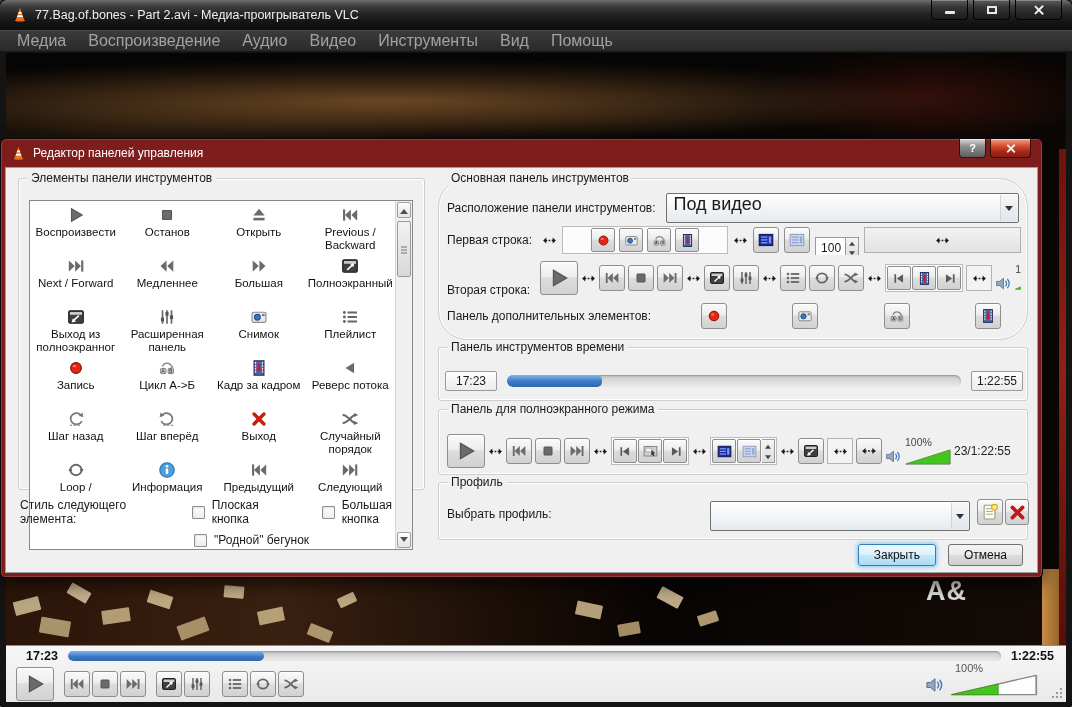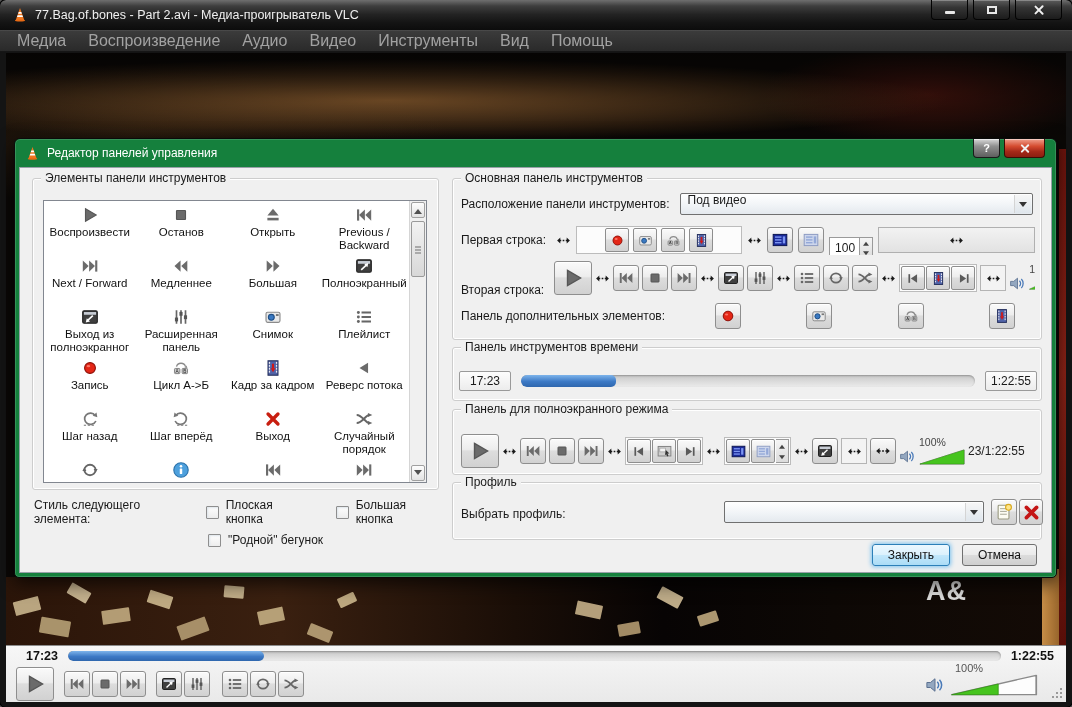--- a/index.html
+++ b/index.html
@@ -39,68 +39,68 @@
   .pslider{flex:1;height:10px;border-radius:5px;background:linear-gradient(#c6c6c6,#ececec);box-shadow:inset 0 1px 2px rgba(0,0,0,.3);overflow:hidden;cursor:pointer;}
   .pfill{height:100%;border-radius:5px;background:linear-gradient(#7db4eb,#3c79c5 55%,#2f67ae);}
   .ctrlrow{display:flex;align-items:center;padding:4px 10px 0 10px;}
   .pctrls{display:flex;align-items:center;}
   .volcluster{position:relative;display:flex;align-items:center;gap:5px;margin-left:auto;margin-right:18px;margin-top:2px;}
   .vol-label-main{position:absolute;top:-12px;left:30px;font-size:11px;color:#555;}
   .grip{position:absolute;right:3px;bottom:3px;width:12px;height:12px;}
   .grip::after{content:"";position:absolute;right:1px;bottom:1px;width:2px;height:2px;background:#9a9a9a;box-shadow:-4px 0 #9a9a9a,-8px 0 #9a9a9a,0 -4px #9a9a9a,-4px -4px #9a9a9a,0 -8px #9a9a9a;}
 
   
-  .dialog{position:absolute;left:14px;top:138px;width:1043px;height:440px;z-index:5;background:#15803d;border:1px solid #0a0a0a;border-radius:6px 6px 5px 5px;box-shadow:0 5px 18px rgba(0,0,0,.7),inset 0 0 0 1px rgba(255,255,255,.14);}
+  .dialog{position:absolute;left:0;top:138px;width:1043px;height:440px;z-index:5;background:#7f1d1d;border:1px solid #0a0a0a;border-radius:6px 6px 5px 5px;box-shadow:0 5px 18px rgba(0,0,0,.7),inset 0 0 0 1px rgba(255,255,255,.14);}
   .dlg-title{position:absolute;top:0;left:0;right:0;height:28px;display:flex;align-items:center;padding-left:10px;gap:7px;color:#fff;font-size:12px;}
   .dlg-winbtns{position:absolute;top:0;right:11px;display:flex;gap:4px;}
   .dhelp{width:27px;height:19px;border:1px solid #1a1a1a;border-top:none;border-radius:0 0 4px 4px;background:linear-gradient(#d9d9d9,#8f8f8f 40%,#5e5e5e);color:#fff;font-weight:bold;font-size:11px;display:flex;align-items:center;justify-content:center;cursor:pointer;box-shadow:inset 0 1px 0 rgba(255,255,255,.5);}
   .dclose{width:41px;height:19px;border:1px solid #3a0d06;border-top:none;border-radius:0 0 4px 4px;background:linear-gradient(#f0a18e,#d54c30 40%,#a52818 70%,#8c1e10);display:flex;align-items:center;justify-content:center;cursor:pointer;box-shadow:inset 0 1px 0 rgba(255,255,255,.45);}
   .dclose .cross{width:9px;height:9px;}
   .dclose .cross::before,.dclose .cross::after{left:3.5px;top:-1px;width:2.2px;height:11px;}
   .dlg-body{position:absolute;left:4px;right:4px;top:28px;bottom:4px;background:#f0f0f0;border:1px solid #98a0a8;font-size:12px;color:#1a1a1a;}
 
   .group{position:absolute;border:1px solid #cdcdcd;border-radius:3px;box-shadow:inset 0 0 0 1px #fff;}
   .legend{position:absolute;top:-8px;left:8px;background:#f0f0f0;padding:0 4px;font-size:12px;color:#1a1a1a;white-space:nowrap;}
 
   
   .g-palette{left:12px;top:10px;width:407px;height:312px;}
-  .listbox{position:absolute;left:10px;top:21px;width:384px;height:283px;background:#fff;border:1px solid #828790;overflow:hidden;}
+  .listbox{position:absolute;left:10px;top:21px;width:384px;height:350px;background:#fff;border:1px solid #828790;overflow:hidden;}
   .pal-grid{position:absolute;left:0;top:0;width:366px;display:grid;grid-template-columns:repeat(4,1fr);grid-auto-rows:51px;}
   .pal-item{display:flex;flex-direction:column;align-items:center;padding-top:5px;cursor:grab;overflow:hidden;}
   .pal-label{margin-top:2px;font-size:11.5px;line-height:13px;text-align:center;color:#111;max-width:90px;}
   .vscroll{position:absolute;right:0;top:0;bottom:0;width:17px;background:#f0f0f0;border-left:1px solid #d5d5d5;}
   .sbtn{position:absolute;left:1px;right:1px;height:16px;border:1px solid #a0a0a0;border-radius:2px;background:linear-gradient(#fdfdfd,#e3e3e3);display:flex;align-items:center;justify-content:center;cursor:pointer;}
   .sbtn.up{top:1px;}.sbtn.down{bottom:1px;}
   .tri-up{width:0;height:0;border:4px solid transparent;border-bottom:5px solid #505050;margin-bottom:2px;}
   .tri-dn{width:0;height:0;border:4px solid transparent;border-top:5px solid #505050;margin-top:2px;}
   .sthumb{position:absolute;left:1px;right:1px;top:20px;height:56px;border:1px solid #9a9a9a;border-radius:2px;background:linear-gradient(#f2f2f2,#d8d8d8);cursor:grab;}
   .sthumb::after{content:"";position:absolute;left:3px;right:3px;top:24px;height:1.5px;background:#aaa;box-shadow:0 3px #aaa,0 6px #aaa;}
 
   
   .style-row{position:absolute;left:14px;top:330px;width:412px;}
   .style-line{display:flex;align-items:center;gap:7px;margin-bottom:7px;}
   .cb{width:13px;height:13px;border:1px solid #8e8e8e;border-radius:1px;background:linear-gradient(#fefefe,#ededed);box-shadow:inset 1px 1px 2px #dde4ea;cursor:pointer;flex:none;}
   .cb-label{font-size:12px;color:#1a1a1a;}
   .indent2{margin-left:174px;}
 
   
-  .g-main{left:432px;top:10px;width:590px;height:162px;}
+  .g-main{left:432px;top:10px;width:590px;height:162px;border-radius:29px;}
   .g-time{left:432px;top:179px;width:590px;height:54px;}
   .g-fsc{left:432px;top:241px;width:590px;height:66px;}
   .g-profile{left:432px;top:314px;width:590px;height:58px;}
   .rowlabel{font-size:12px;color:#1a1a1a;white-space:nowrap;margin-right:10px;}
   .row-combo{position:absolute;left:8px;top:14px;right:8px;display:flex;align-items:center;}
   .row-l1{position:absolute;left:8px;top:46px;right:6px;height:30px;display:flex;align-items:center;}
   .row-l2{position:absolute;left:8px;top:80px;right:6px;height:38px;display:flex;align-items:flex-end;}
   .row-extra{position:absolute;left:8px;top:122px;right:6px;height:30px;display:flex;align-items:center;}
   .tb{flex:1;display:flex;align-items:center;gap:5px;overflow:hidden;height:100%;}
   .tb.tight{gap:3px;}
   .extra-zone{display:flex;align-items:center;justify-content:space-between;width:300px;margin-left:40px;}
 
-  .combo{position:relative;flex:1;height:22px;border:1px solid #707070;border-radius:2px;background:linear-gradient(#ffffff,#f1f4f7 55%,#e4e9ee);display:flex;align-items:center;padding:0 22px 8px 7px;font-size:12px;cursor:pointer;}
+  .combo{position:relative;flex:1;height:30px;border:1px solid #707070;border-radius:2px;background:linear-gradient(#ffffff,#f1f4f7 55%,#e4e9ee);display:flex;align-items:center;padding:0 22px 8px 7px;font-size:18px;cursor:pointer;}
   .combo .arrowbox{position:absolute;right:1px;top:1px;bottom:1px;width:17px;display:flex;align-items:center;justify-content:center;border-left:1px solid #d4d4d4;background:linear-gradient(#f6f6f6,#dfe6ec);}
   .carr{width:0;height:0;border:4px solid transparent;border-top:5px solid #333;margin-top:4px;}
 
   .tbtn{display:inline-flex;align-items:center;justify-content:center;width:26px;height:26px;border:1px solid #8e8e8e;border-radius:3px;background:linear-gradient(#fafafa,#ededed 45%,#dddddd 50%,#d1d1d1);box-shadow:inset 0 1px 0 #fff;padding:0;cursor:pointer;flex:none;}
   .tbtn.big{width:38px;height:34px;}
   .tbtn.mini{width:24px;height:24px;border-radius:2px;}
   .tgroup{display:inline-flex;align-items:center;gap:1px;padding:1px;border:1px solid #bcbcbc;background:#fcfcfc;flex:none;}
   .tgroup.wide{width:166px;justify-content:center;gap:4px;}
   .tsp{display:inline-flex;flex:none;cursor:grab;}
   .tboxsp{display:inline-flex;align-items:center;justify-content:center;width:26px;height:26px;border:1px solid #b4b4b4;background:#f3f3f3;flex:none;cursor:grab;}

